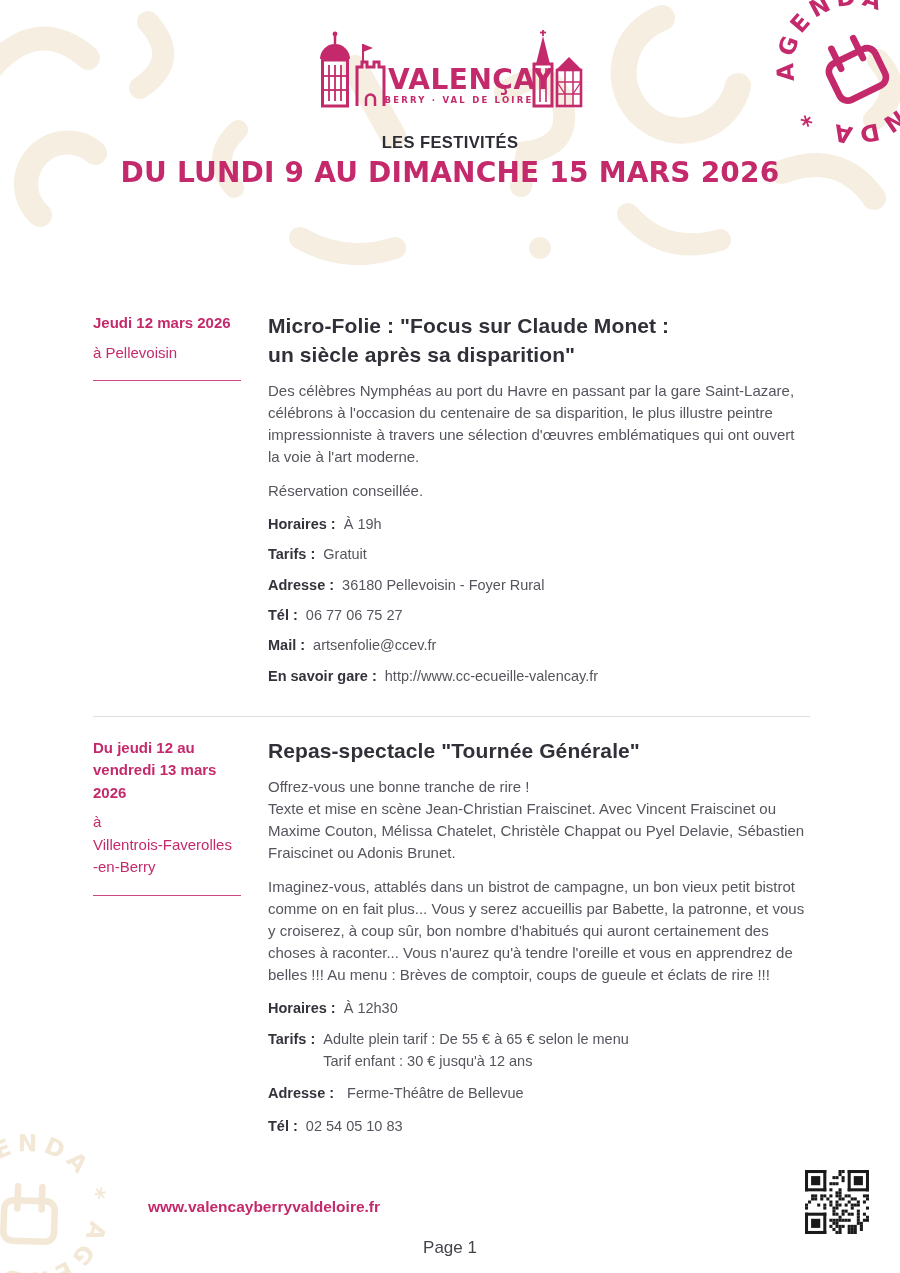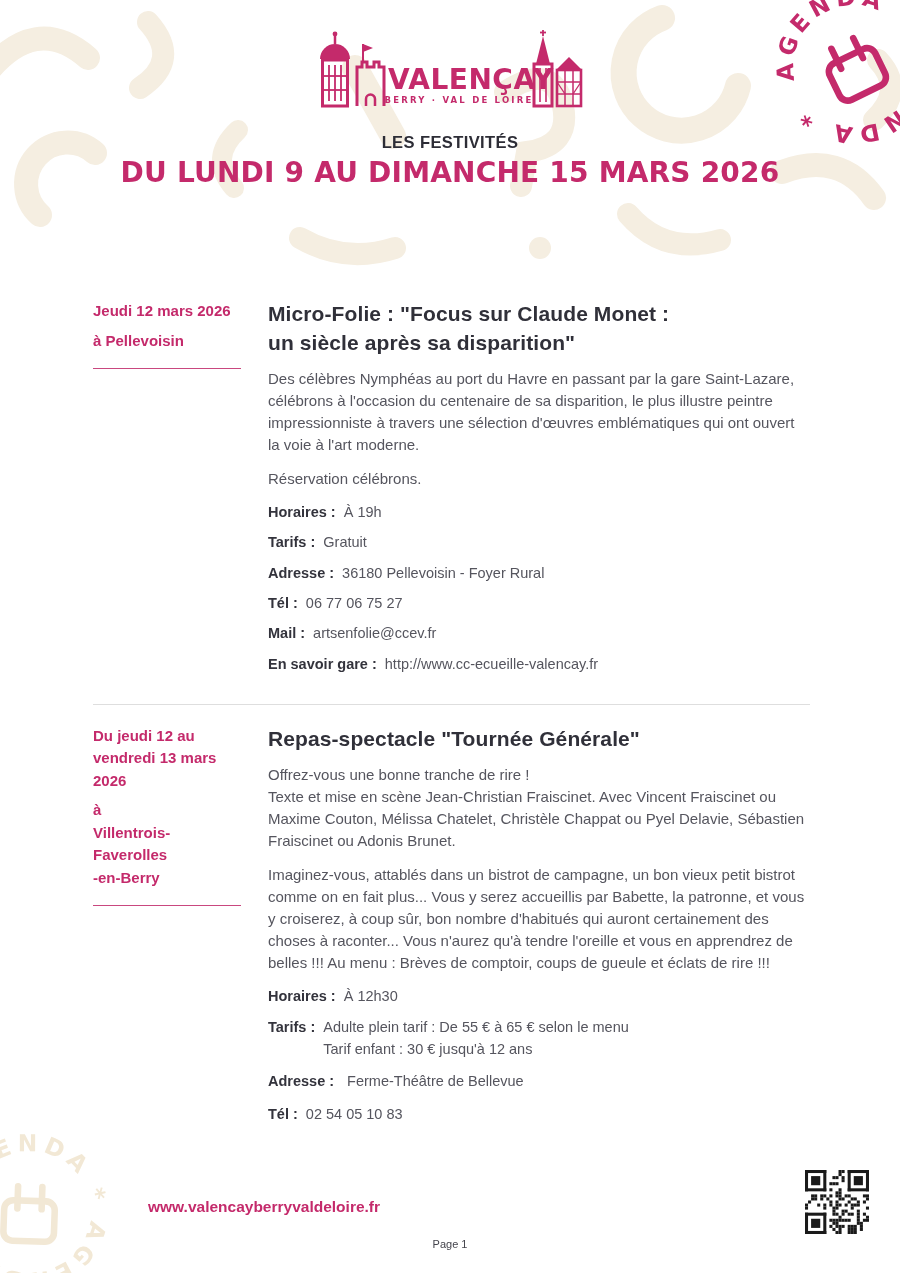--- a/index.html
+++ b/index.html
@@ -22,25 +22,25 @@
   .kicker {
     position:absolute; top:133px; left:0; width:100%; text-align:center;
     font-size:16.5px; font-weight:700; letter-spacing:0.4px; color:#2d2d36; z-index:2;
   }
   .main-title {
     position:absolute; top:156px; left:0; width:100%; text-align:center;
     font-family:"DejaVu Sans", sans-serif;
     font-size:28px; font-weight:800; letter-spacing:0.2px; color:#c42a6b; z-index:2;
   }
   
-  .content { position:absolute; top:300px; left:93px; right:90px; z-index:2; }
+  .content { position:absolute; top:312px; left:93px; right:90px; z-index:2; }
   .event { display:flex; gap:27px; align-items:flex-start; }
   .event-side { width:148px; flex-shrink:0; color:#c42a6b; font-size:15px; line-height:1.5; }
   .side-date { font-weight:700; }
-  .side-loc { margin-top:7px; font-weight:700; }
+  .side-loc { margin-top:7px; font-weight:400; }
   .side-rule { border-bottom:1.5px solid #c9487f; margin-top:16px; }
   .event-body { flex:1; min-width:0; }
   .event-title {
     font-size:21px; line-height:1.38; font-weight:700; color:#303039;
     margin:0 0 10px 0; letter-spacing:0.1px;
   }
   .para { font-size:15px; line-height:1.47; color:#55555e; margin:0 0 12px 0; }
   .details { }
   .drow { display:flex; gap:8px; margin:0 0 10px 0; font-size:14.5px; line-height:1.4; }
   .dlabel { font-weight:700; color:#33333c; white-space:nowrap; }
@@ -48,21 +48,21 @@
   .dvalue div { margin-bottom:2px; }
   .divider { border:none; border-top:1px solid #dedede; margin:20px 0 20px 0; }
   
   .website {
     position:absolute; left:148px; top:1198px; z-index:2;
     color:#c42a6b; font-weight:700; font-size:15.5px; text-decoration:none; cursor:pointer;
   }
   .qr-box { position:absolute; left:805px; top:1170px; width:64px; height:64px; z-index:2; }
   .page-number {
     position:absolute; top:1238px; left:0; width:100%; text-align:center;
-    font-size:11px; color:#44444c; z-index:2;
+    font-size:17px; color:#44444c; z-index:2;
   }
 </style>
 </head>
 <body>
 
 <div class="page">
 
   <svg class="top-decor" width="900" height="270" viewBox="0 0 900 270">
     <g fill="none" stroke="#f5eee1" stroke-linecap="round">
       <path d="M-15,75 Q35,12 88,58" stroke-width="24"></path>
@@ -161,21 +161,21 @@
 
     <section class="event">
       <aside class="event-side">
         <div class="side-date">Jeudi 12 mars 2026</div>
         <div class="side-loc">à Pellevoisin</div>
         <div class="side-rule"></div>
       </aside>
       <div class="event-body">
         <h2 class="event-title"><span>Micro-Folie : "Focus sur Claude Monet :</span><br><span>un siècle après sa disparition"</span></h2>
         <p class="para">Des célèbres Nymphéas au port du Havre en passant par la gare Saint-Lazare, célébrons à l'occasion du centenaire de sa disparition, le plus illustre peintre impressionniste à travers une sélection d'œuvres emblématiques qui ont ouvert la voie à l'art moderne.</p>
-        <p class="para">Réservation célébrons.</p>
+        <p class="para">Réservation conseillée.</p>
         <div class="details">
           <div class="drow">
             <span class="dlabel">Horaires :</span>
             <span class="dvalue">À 19h</span>
           </div>
           <div class="drow">
             <span class="dlabel">Tarifs :</span>
             <span class="dvalue">Gratuit</span>
           </div>
           <div class="drow">

